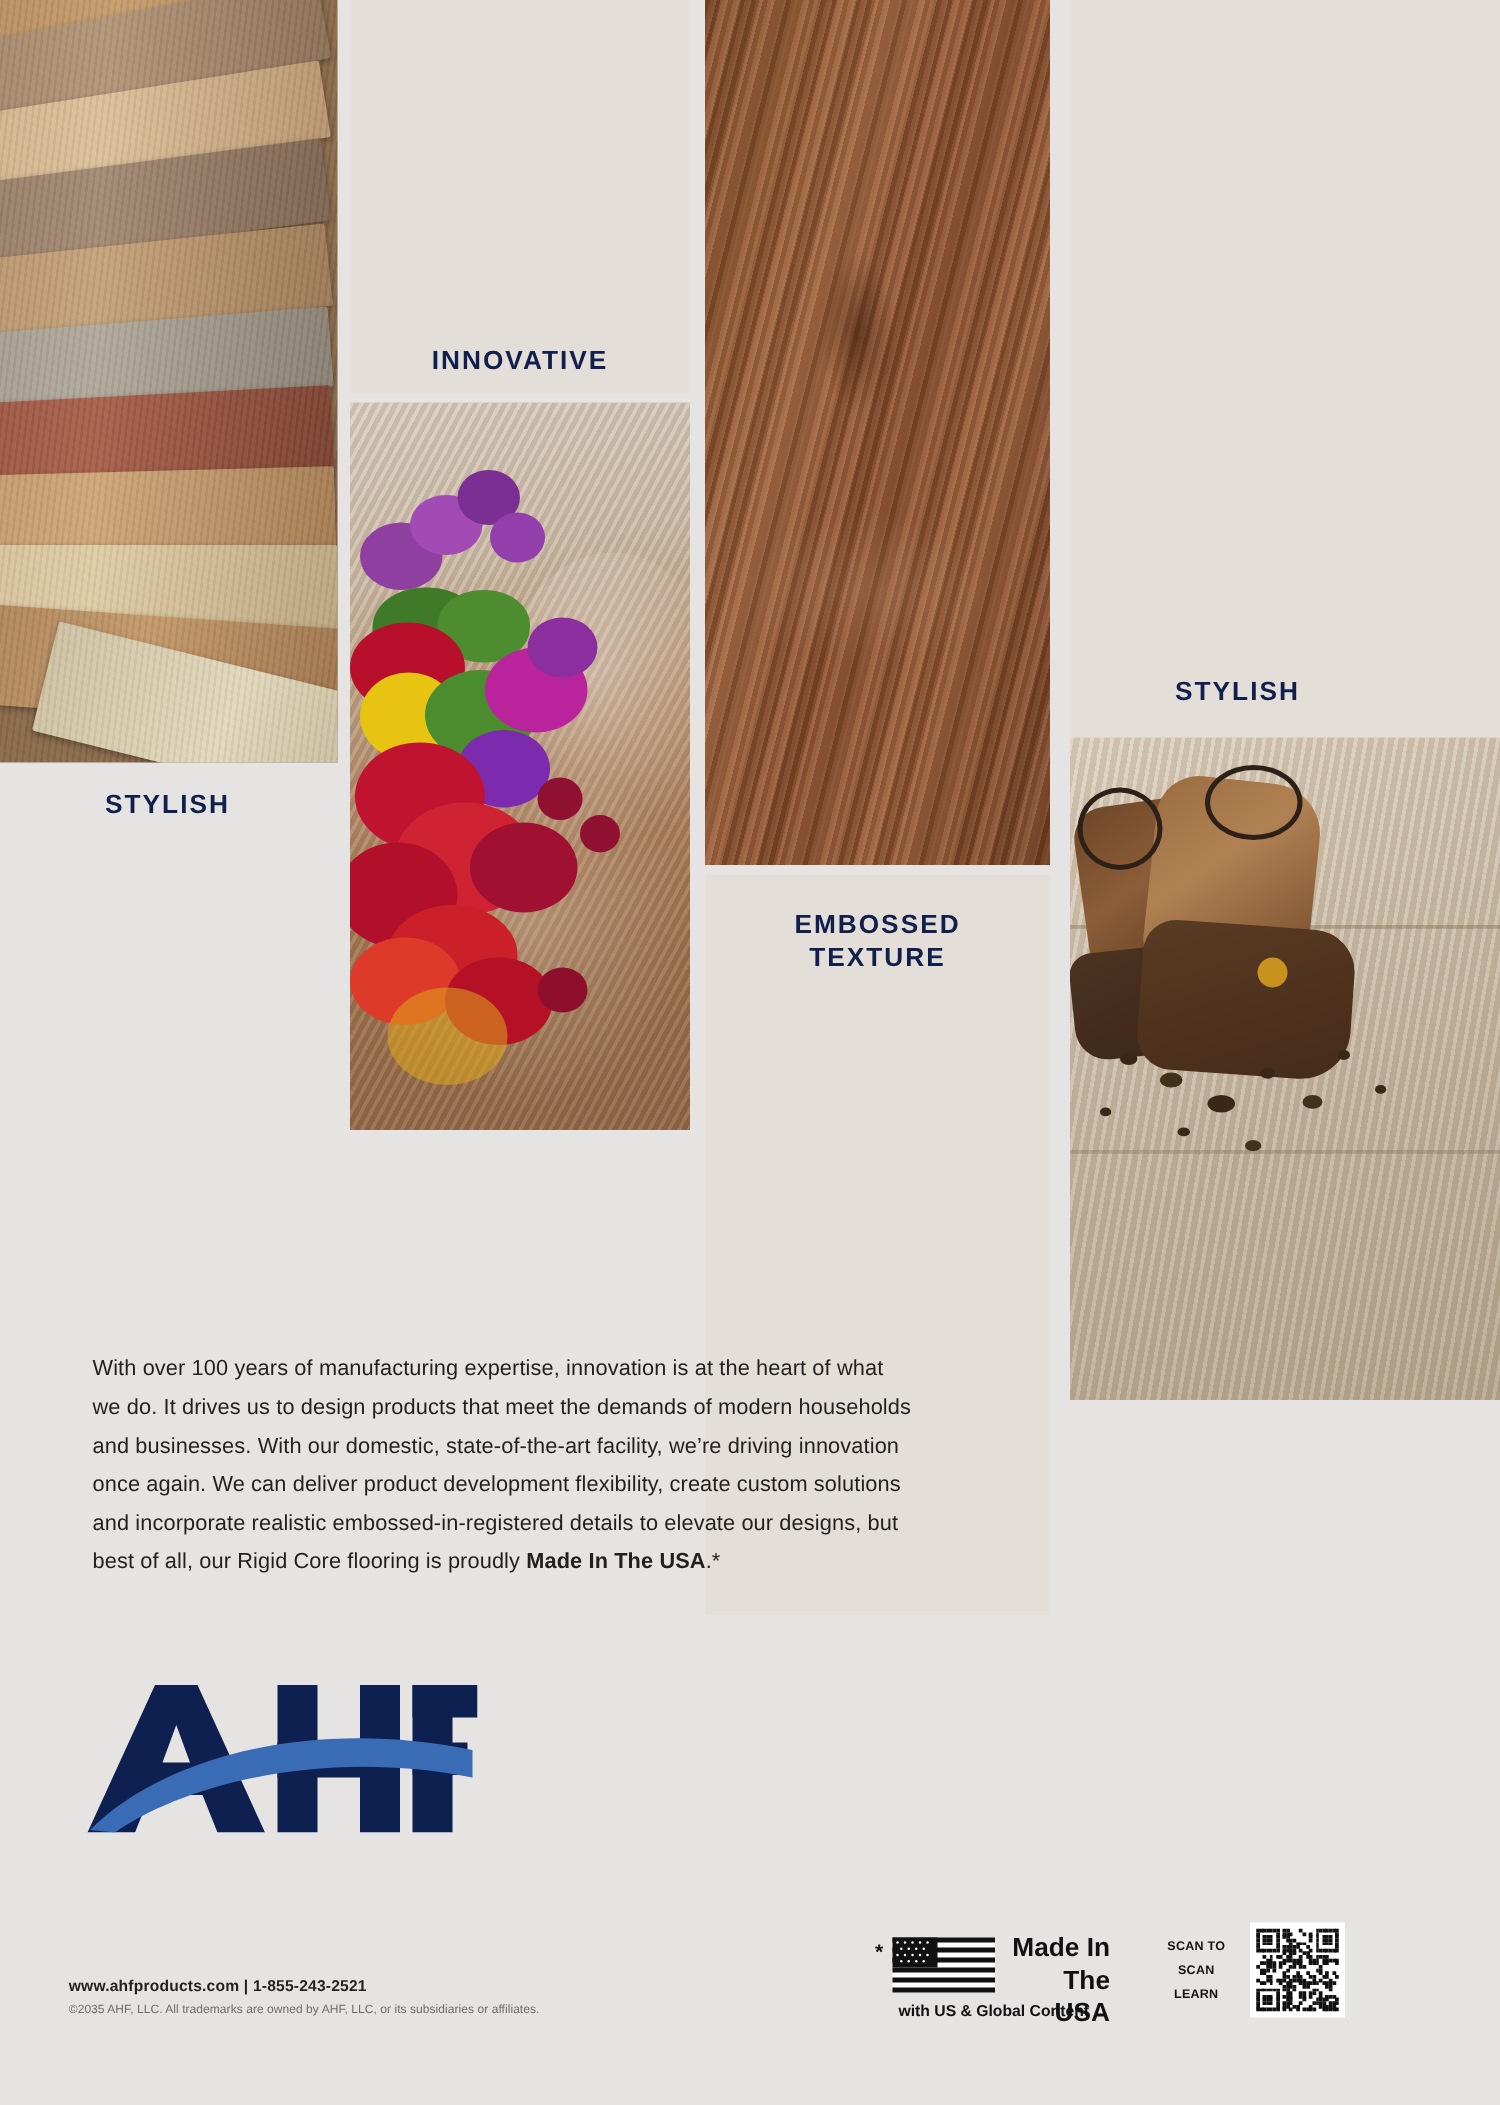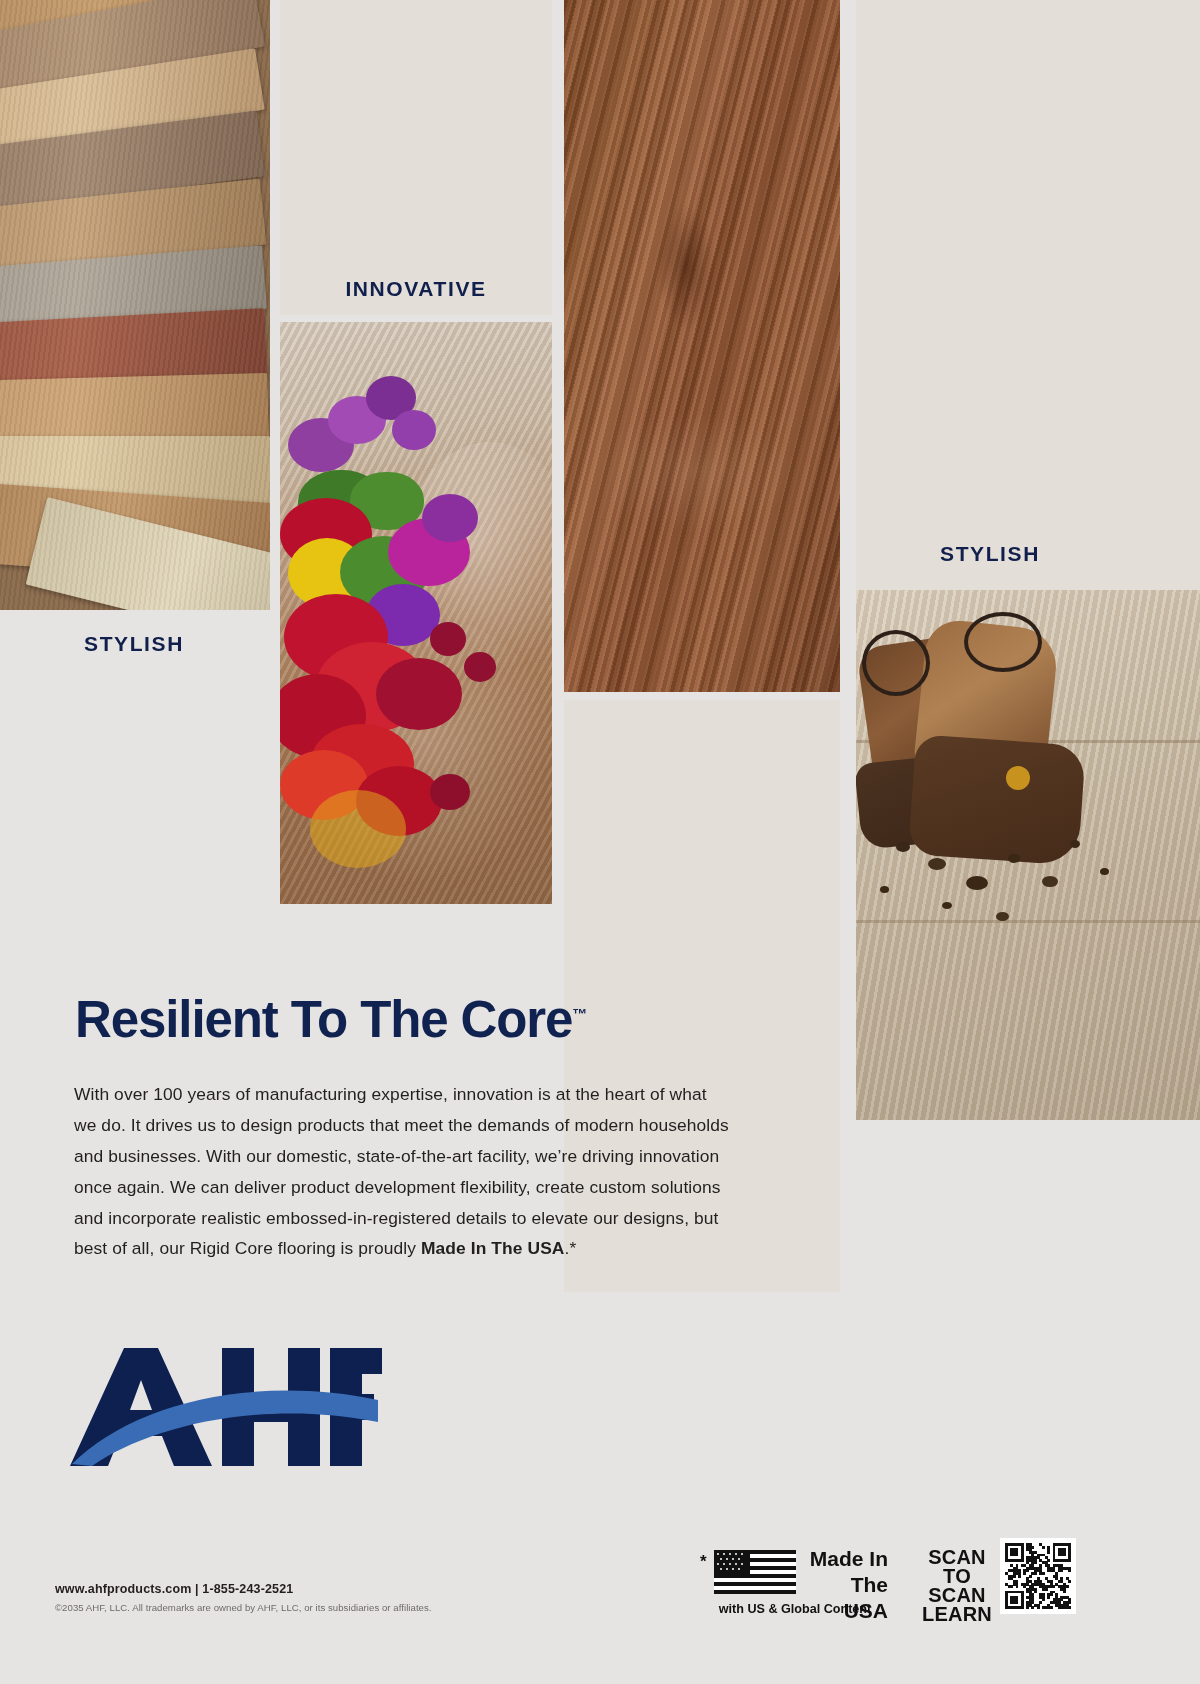--- a/index.html
+++ b/index.html
@@ -98,21 +98,21 @@
   .usa-star{position:absolute;left:0;top:6px;font-size:17px;font-weight:700;color:#111;}
   .flag{position:absolute;left:14px;top:4px;width:82px;height:44px;background:#fff;}
   .flag .stripe{position:absolute;left:0;width:82px;height:4px;background:#111;}
   .flag .canton{position:absolute;left:0;top:0;width:36px;height:24px;background:#111;}
   .flag .canton .s{position:absolute;width:2px;height:2px;background:#fff;border-radius:50%;}
   .usa-txt{position:absolute;left:104px;top:0px;font-size:21px;font-weight:700;color:#111;line-height:26px;text-align:right;width:84px;}
   .usa-sub{position:absolute;left:0px;top:56px;width:190px;text-align:center;font-size:12.6px;font-weight:700;color:#111;}
 
   
   .scan{left:918px;top:1548px;width:78px;text-align:center;
-        font-size:20px;font-weight:700;color:#111;line-height:19px;letter-spacing:.2px;}
+        font-size:10px;font-weight:700;color:#111;line-height:19px;letter-spacing:.2px;}
   .qr{left:1000px;top:1538px;width:76px;height:76px;background:#fff;padding:5px;box-sizing:border-box;}
   .qr canvas,.qr .qrgrid{width:66px;height:66px;display:block;}
   .qrgrid{position:relative;background:#fff;}
   .qrgrid i{position:absolute;background:#111;display:block;}
 </style>
 </head>
 <body>
 
 <div class="stage">
 
@@ -201,25 +201,26 @@
     <i style="position:absolute;left:186px;top:286px;width:16px;height:11px;border-radius:50%;background:#43301d;display:block;"></i>
     <i style="position:absolute;left:214px;top:250px;width:10px;height:8px;border-radius:50%;background:#3a2716;display:block;"></i>
     <i style="position:absolute;left:86px;top:312px;width:10px;height:7px;border-radius:50%;background:#3a2716;display:block;"></i>
     <i style="position:absolute;left:140px;top:322px;width:13px;height:9px;border-radius:50%;background:#43301d;display:block;"></i>
     <i style="position:absolute;left:244px;top:278px;width:9px;height:7px;border-radius:50%;background:#3a2716;display:block;"></i>
     <i style="position:absolute;left:24px;top:296px;width:9px;height:7px;border-radius:50%;background:#3a2716;display:block;"></i>
   </div>
 
   <div class="abs cap cap-stylish">STYLISH</div>
   <div class="abs cap cap-innovative">INNOVATIVE</div>
+  <div class="abs cap cap-embossed">
+    <div>EMBOSSED</div>
+    <div>TEXTURE</div>
+  </div>
   <div class="abs cap cap-durable">STYLISH</div>
 
-  <div class="abs headline">
-    <span>Resilient To The Core</span><sup>™</sup>
-  </div>
 
   <p class="abs body-copy">
     <span>With over 100 years of manufacturing expertise, innovation is at the heart of what we do. It drives us to design products that meet the demands of modern households and businesses. With our domestic, state-of-the-art facility, we’re driving innovation once again. We can deliver product development flexibility, create custom solutions and incorporate realistic embossed-in-registered details to elevate our designs, but best of all, our Rigid Core flooring is proudly </span><b>Made In The USA</b><span>.*</span>
   </p>
 
   <div class="abs logo-wrap">
     <svg width="320" height="118" viewBox="0 0 320 118">
       <g fill="#0d2050">
         <path d="M62 0 L96 0 L150 118 L112 118 L100 88 L58 88 L46 118 L8 118 Z M68 62 L90 62 L79 32 Z"></path>
         <rect x="160" y="0" width="32" height="118"></rect>

